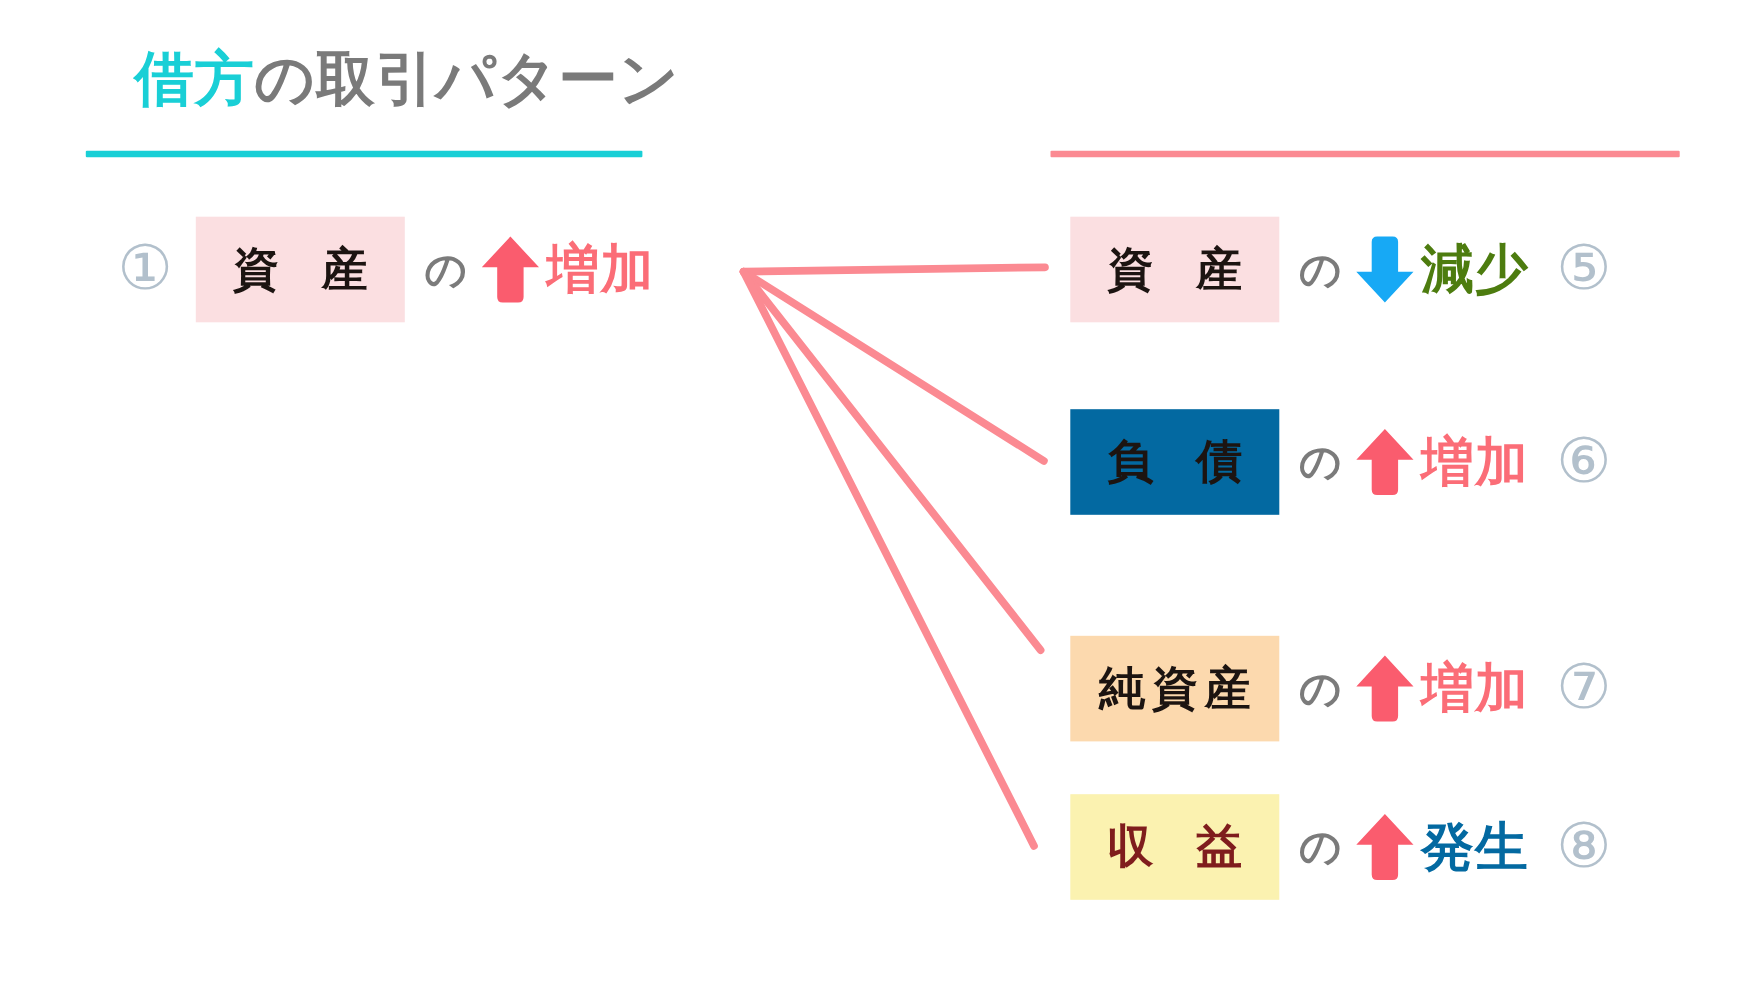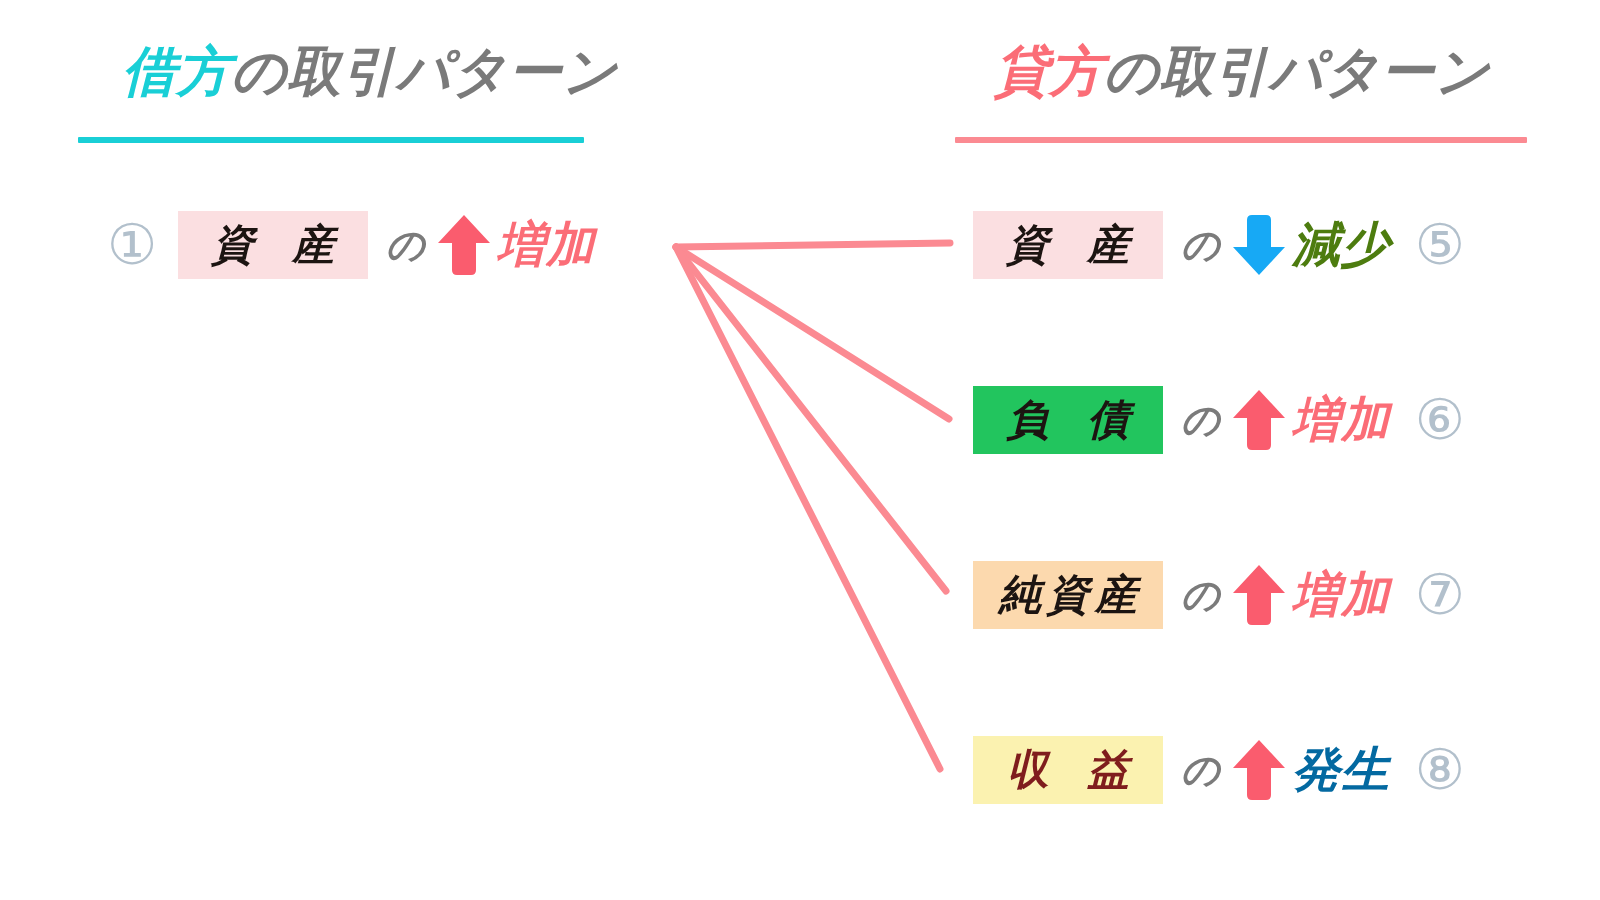--- a/index.html
+++ b/index.html
@@ -12,21 +12,20 @@
     font-family: "DejaVu Sans", "Liberation Sans", sans-serif;
     color: #6e6e6e;
     -webkit-font-smoothing: antialiased;
   }
   #stage {
     position: relative;
     width: 1600px;
     height: 900px;
     background: #ffffff;
     overflow: hidden;
-    font-style: italic;
   }
 
   
   #connectors {
     position: absolute;
     left: 0;
     top: 0;
     width: 1600px;
     height: 900px;
     pointer-events: none;
@@ -74,21 +73,21 @@
     height: 96px;
     display: flex;
     align-items: center;
     white-space: nowrap;
   }
   .column.left  .row { justify-content: flex-start; padding-left: 40px; box-sizing: border-box; }
   .column.right .row { justify-content: flex-start; padding-left: 28px; box-sizing: border-box; }
 
   .row.r1 { top: 197px; }
   .row.r2 { top: 372px; }
-  .row.r3 { top: 547px; }
+  .row.r3 { top: 578px; }
   .row.r4 { top: 722px; }
 
   
   .index-circle {
     font-size: 56px;
     font-weight: 400;
     color: #b2c0cc;
     line-height: 1;
     display: inline-block;
     width: 64px;
@@ -98,21 +97,21 @@
   .column.left .index-circle { margin-right: 14px; }
   .column.right .index-circle { margin-left: 18px; }
 
   
   .chip {
     display: inline-flex;
     align-items: center;
     justify-content: center;
     box-sizing: border-box;
     width: 190px;
-    height: 68px;
+    height: 96px;
     font-size: 42px;
     font-weight: 700;
     color: #1c1411;
     letter-spacing: 12px;
     text-indent: 12px;
     flex: 0 0 auto;
   }
   .chip.wide { letter-spacing: 6px; text-indent: 6px; }
 
   
@@ -172,39 +171,36 @@
           <path d="M27 1 L53 29 L39 29 L39 56 Q39 61 34 61 L20 61 Q15 61 15 56 L15 29 L1 29 Z" fill="#fa5c6e"></path>
         </svg>
       </span>
       <span class="direction" style="color:#fb6d77">増加</span>
     </div>
 
   </div>
 
   <div class="column right">
 
-    <div class="col-head">
-      <span class="accent" style="color: rgb(251, 109, 119);">貸方</span><span>の取引パターン</span>
-    </div>
     <div class="head-rule"></div>
 
     <div class="row r1">
       <span class="chip" style="background: rgb(251, 223, 225); color: rgb(28, 20, 17);">資 産</span>
       <span class="particle" style="color: rgb(123, 123, 123);">の</span>
       <span class="arrow">
         <svg viewBox="0 0 54 62" xmlns="http://www.w3.org/2000/svg">
           <path d="M27 61 L1 33 L15 33 L15 6 Q15 1 20 1 L34 1 Q39 1 39 6 L39 33 L53 33 Z" fill="#17a9f5"></path>
         </svg>
       </span>
       <span class="direction" style="color:#4d7c0f">減少</span>
       <span class="index-circle" style="color: rgb(178, 192, 204);">⑤</span>
     </div>
 
     <div class="row r2">
-      <span class="chip" style="background: #22c55e; color: rgb(28, 20, 17);">負 債</span>
+      <span class="chip" style="background: #0369a1; color: rgb(28, 20, 17);">負 債</span>
       <span class="particle" style="color: rgb(123, 123, 123);">の</span>
       <span class="arrow">
         <svg viewBox="0 0 54 62" xmlns="http://www.w3.org/2000/svg">
           <path d="M27 1 L53 29 L39 29 L39 56 Q39 61 34 61 L20 61 Q15 61 15 56 L15 29 L1 29 Z" fill="#fa5c6e"></path>
         </svg>
       </span>
       <span class="direction" style="color:#fb6d77">増加</span>
       <span class="index-circle" style="color: rgb(178, 192, 204);">⑥</span>
     </div>
 

